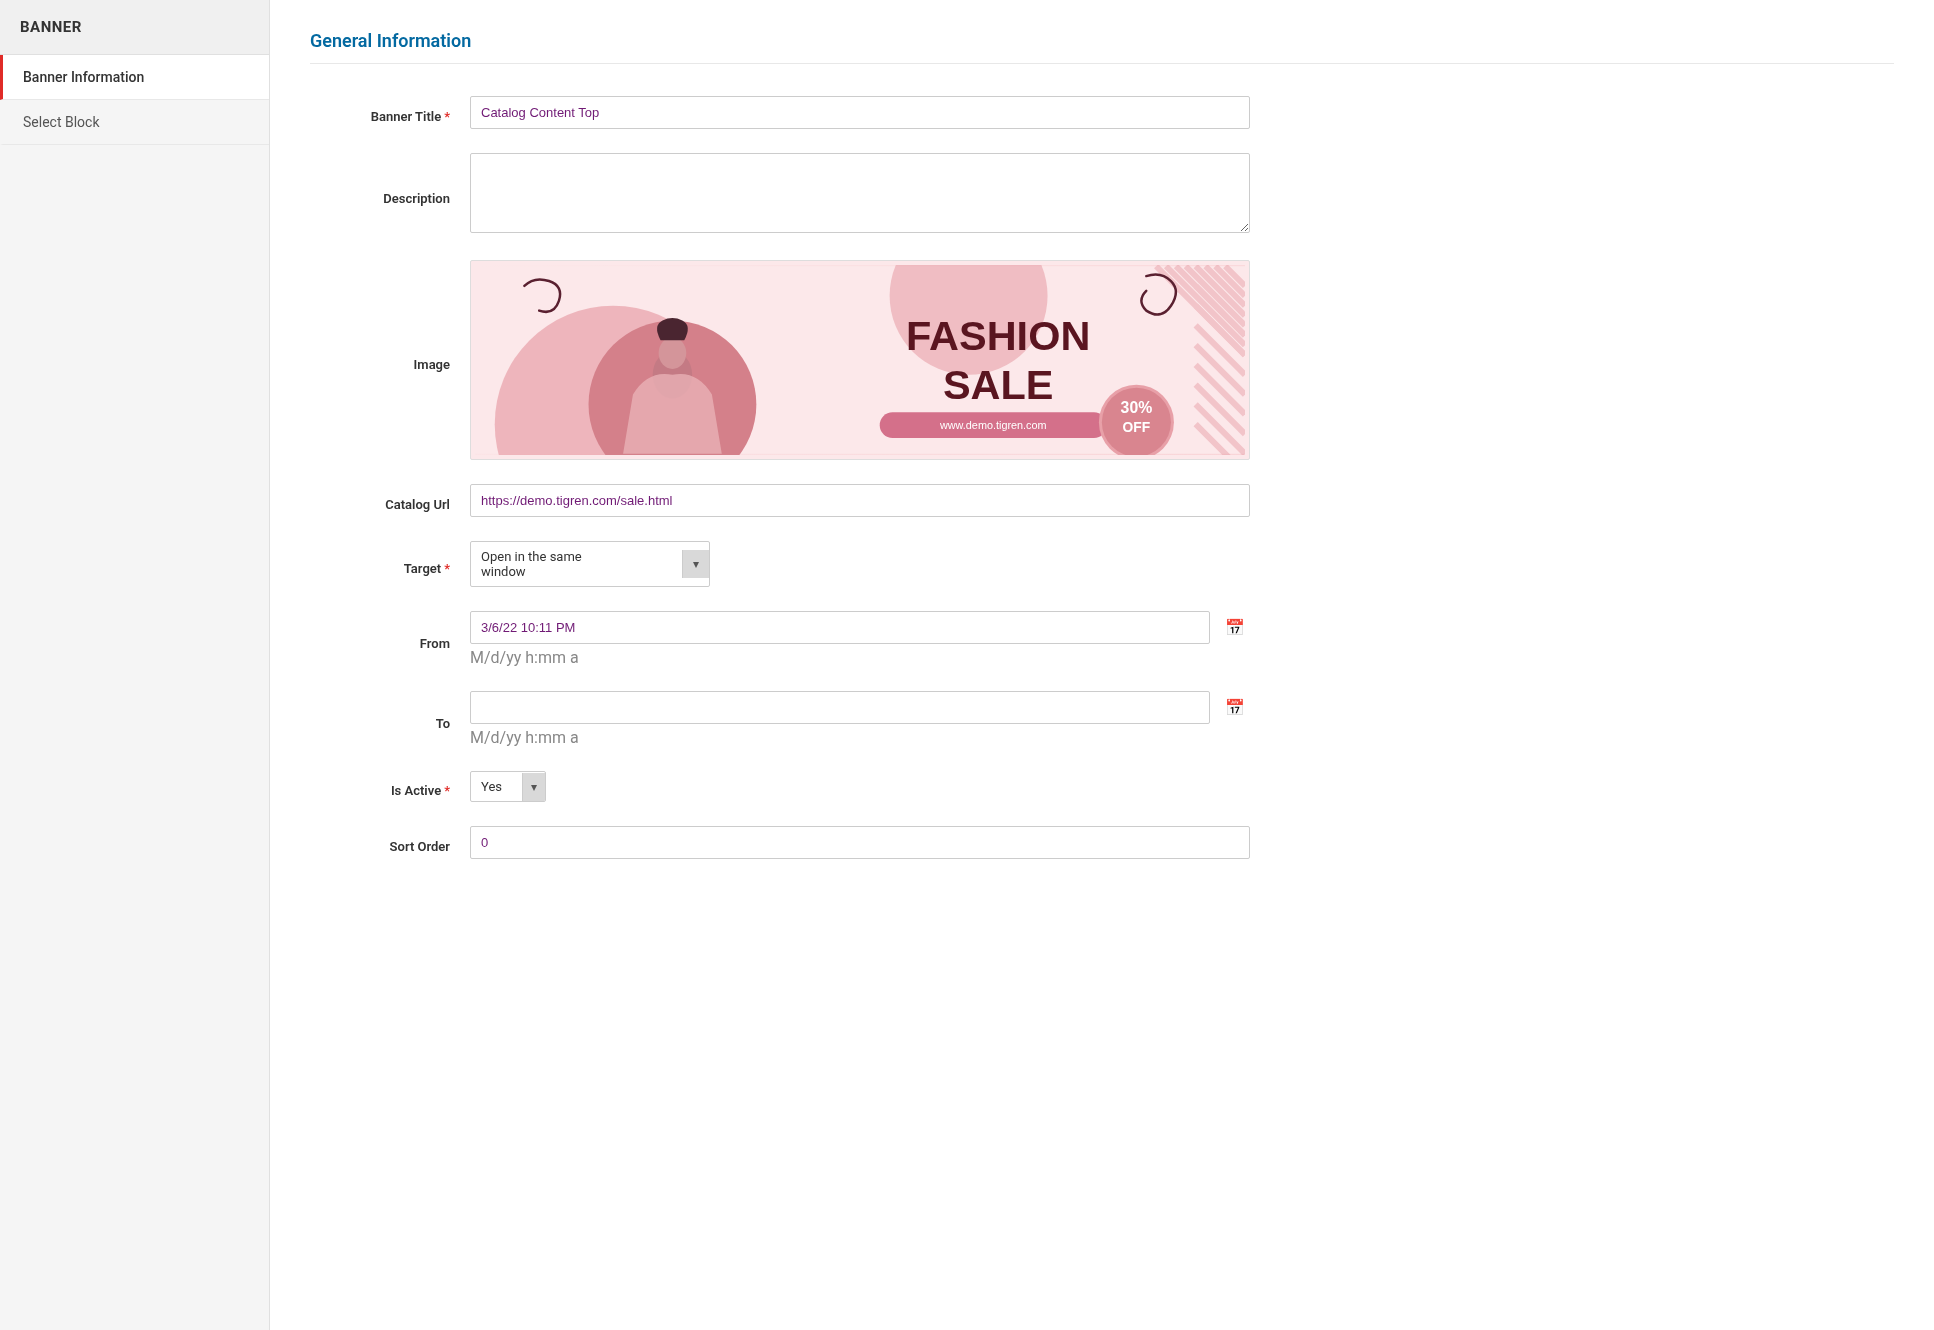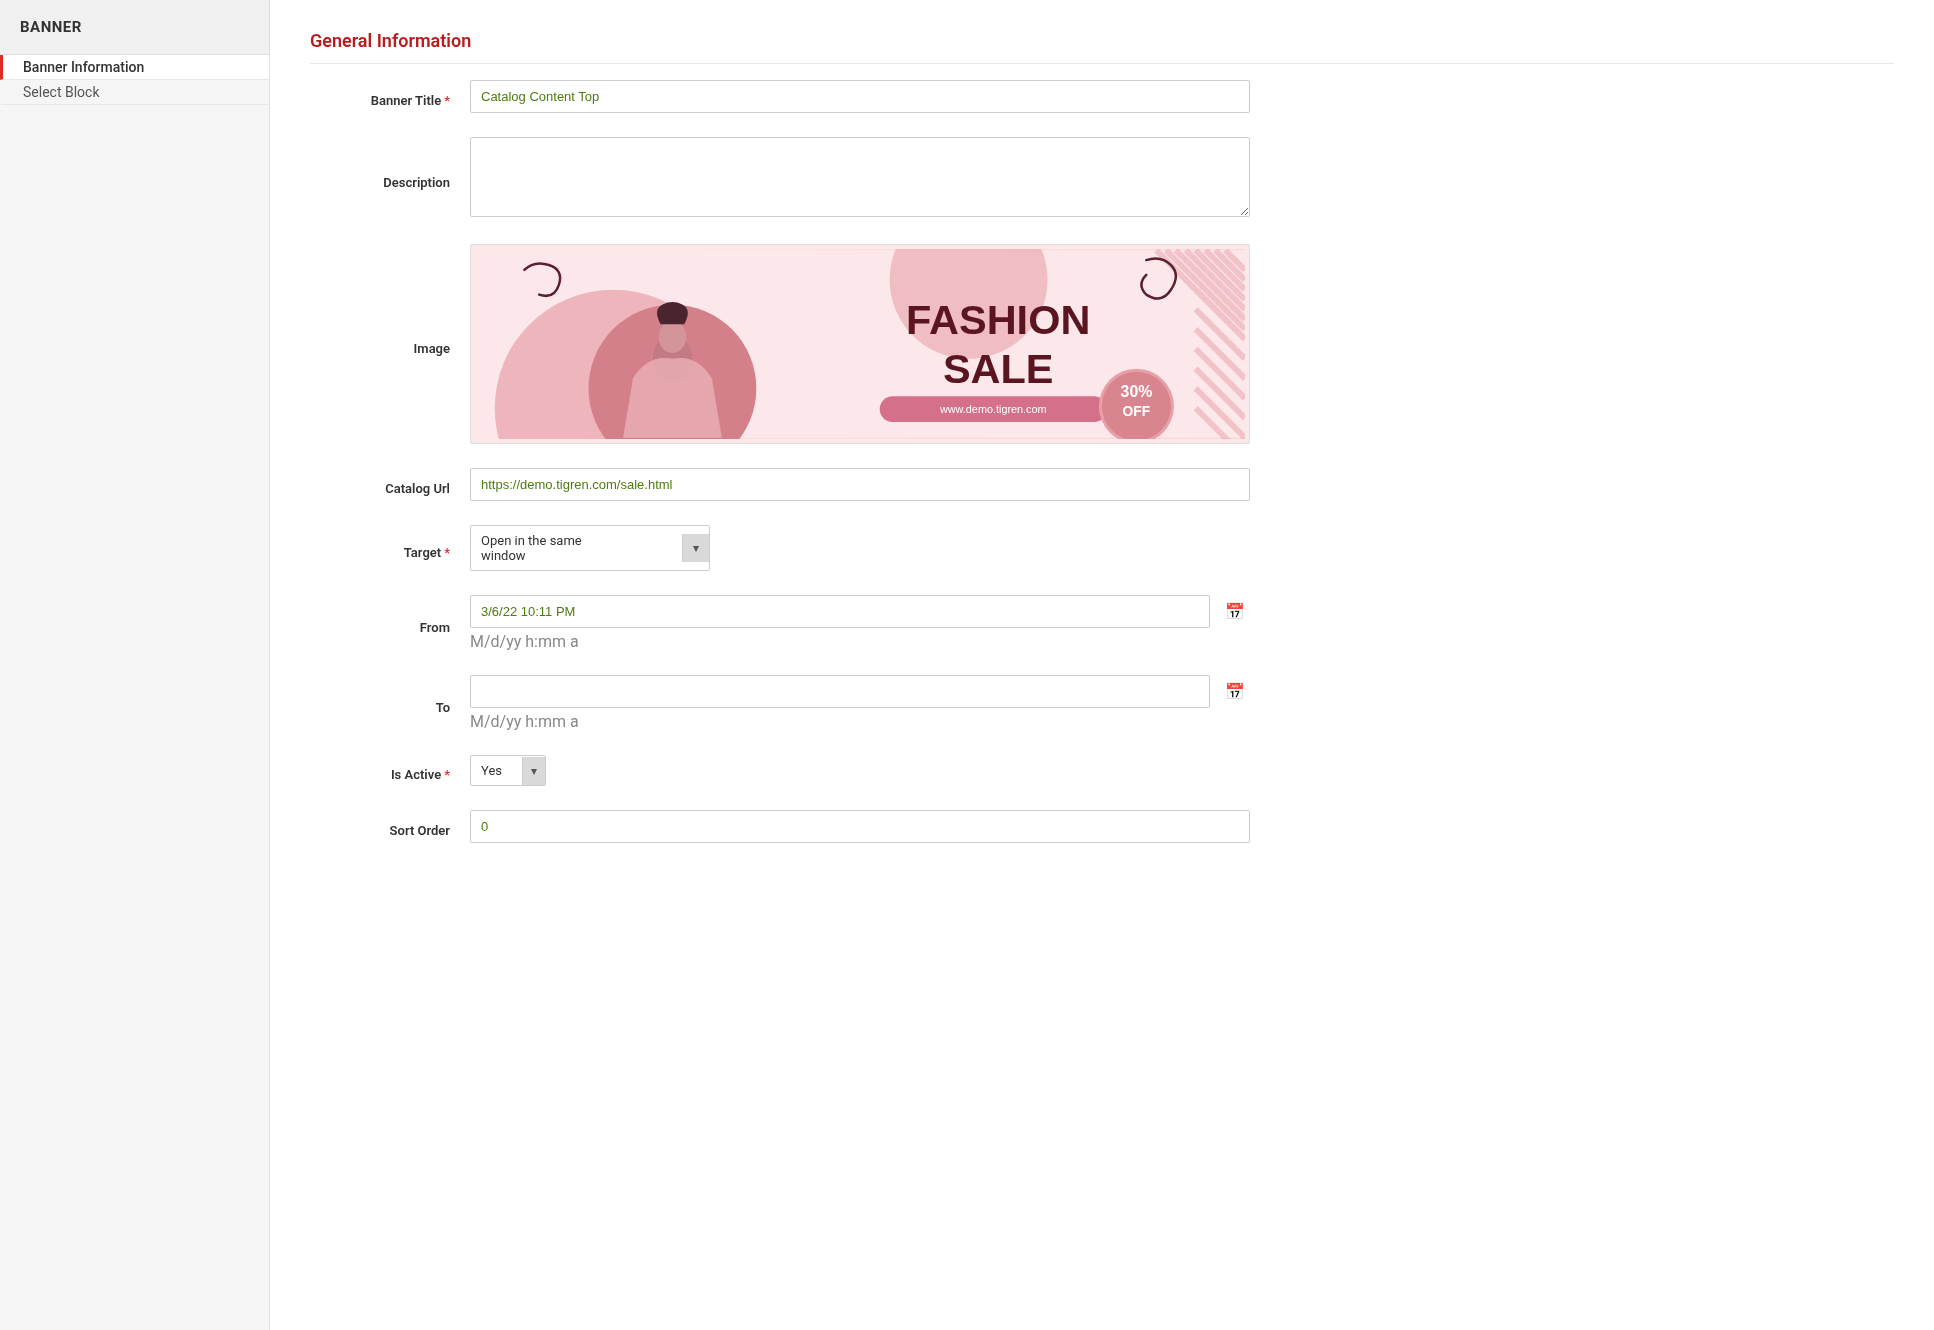--- a/index.html
+++ b/index.html
@@ -25,21 +25,21 @@
       padding: 18px 20px;
       font-size: 15px;
       font-weight: 700;
       color: #333;
       background: #f0f0f0;
       border-bottom: 1px solid #e0e0e0;
       text-transform: uppercase;
       letter-spacing: 0.5px;
     }
     .sidebar-item {
-      padding: 4px 20px;
+      padding: 14px 20px;
       font-size: 14px;
       cursor: pointer;
       border-left: 3px solid transparent;
       color: #333;
       background: #fff;
       border-bottom: 1px solid #e8e8e8;
     }
     .sidebar-item.active {
       border-left: 3px solid #e02b27;
       background: #fff;
@@ -54,22 +54,22 @@
     .main-content {
       flex: 1;
       padding: 30px 40px;
       overflow-y: auto;
       background: #fff;
     }
 
     .section-title {
       font-size: 18px;
       font-weight: 600;
-      color: #b91c1c;
-      margin-bottom: 16px;
+      color: #0369a1;
+      margin-bottom: 32px;
       padding-bottom: 12px;
       border-bottom: 1px solid #e8e8e8;
     }
 
     .form-group {
       display: flex;
       align-items: center;
       margin-bottom: 24px;
     }
 
@@ -94,21 +94,21 @@
       max-width: 780px;
     }
 
     .form-control input[type="text"],
     .form-control textarea {
       width: 100%;
       padding: 8px 10px;
       border: 1px solid #ccc;
       border-radius: 2px;
       font-size: 13px;
-      color: #4d7c0f;
+      color: #701a75;
       outline: none;
     }
 
     .form-control textarea {
       height: 80px;
       resize: vertical;
     }
 
     
     .banner-image-container {

